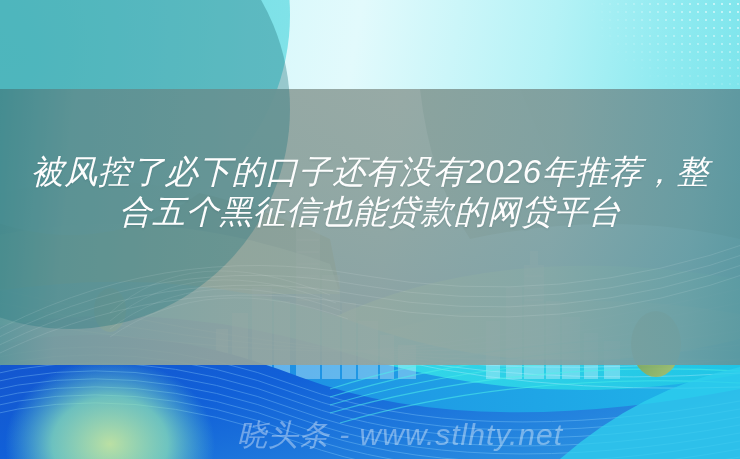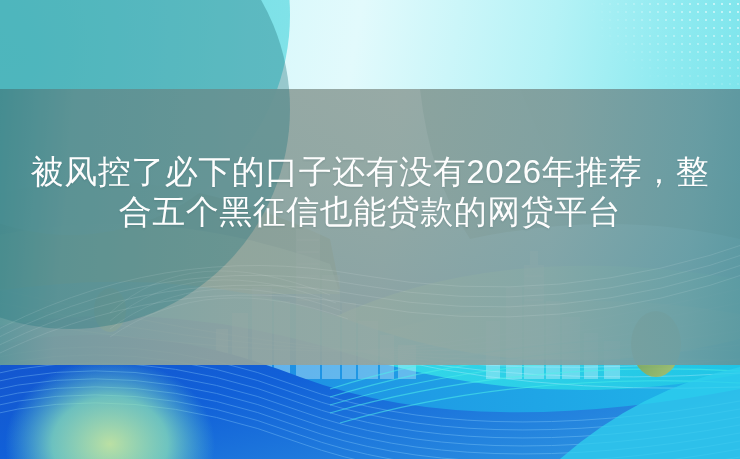--- a/index.html
+++ b/index.html
@@ -2,20 +2,21 @@
 <html><head>
 <meta charset="utf-8">
 <style>
   html,body{margin:0;padding:0;background:#fff;}
   #stage{
     position:relative;
     width:740px;height:459px;
     overflow:hidden;
     font-family:"Liberation Sans","DejaVu Sans",sans-serif;
     background:#8fa3a3;
+    font-style:italic;
   }
 
   
   #top-band{
     position:absolute;left:0;top:0;width:740px;height:89px;
     background:linear-gradient(100deg,#7fe4e8 0%,#9fecef 12%,#d8f8fb 34%,#e2fafc 48%,#b4f2f6 74%,#8eeaf0 90%,#7ee5ec 100%);
   }
   #top-band-circle{
     position:absolute;left:-150px;top:-205px;width:440px;height:440px;border-radius:50%;
     background:radial-gradient(circle at 40% 60%,#5fd9e0 0%,#6cdde4 60%,#78e1e7 100%);
@@ -256,14 +257,15 @@
           <path d="M110,232 Q196,160 336,214"></path>
           <path d="M110,240 Q202,170 342,222"></path>
           <path d="M110,248 Q208,180 348,230"></path>
         </g>
       </svg>
     </div>
   </div>
 
   <div id="title">被风控了必下的口子还有没有2026年推荐，整合五个黑征信也能贷款的网贷平台</div>
 
+  <div id="watermark">晓头条 - www.stlhty.net</div>
 
 </div>
 
 </body></html>

